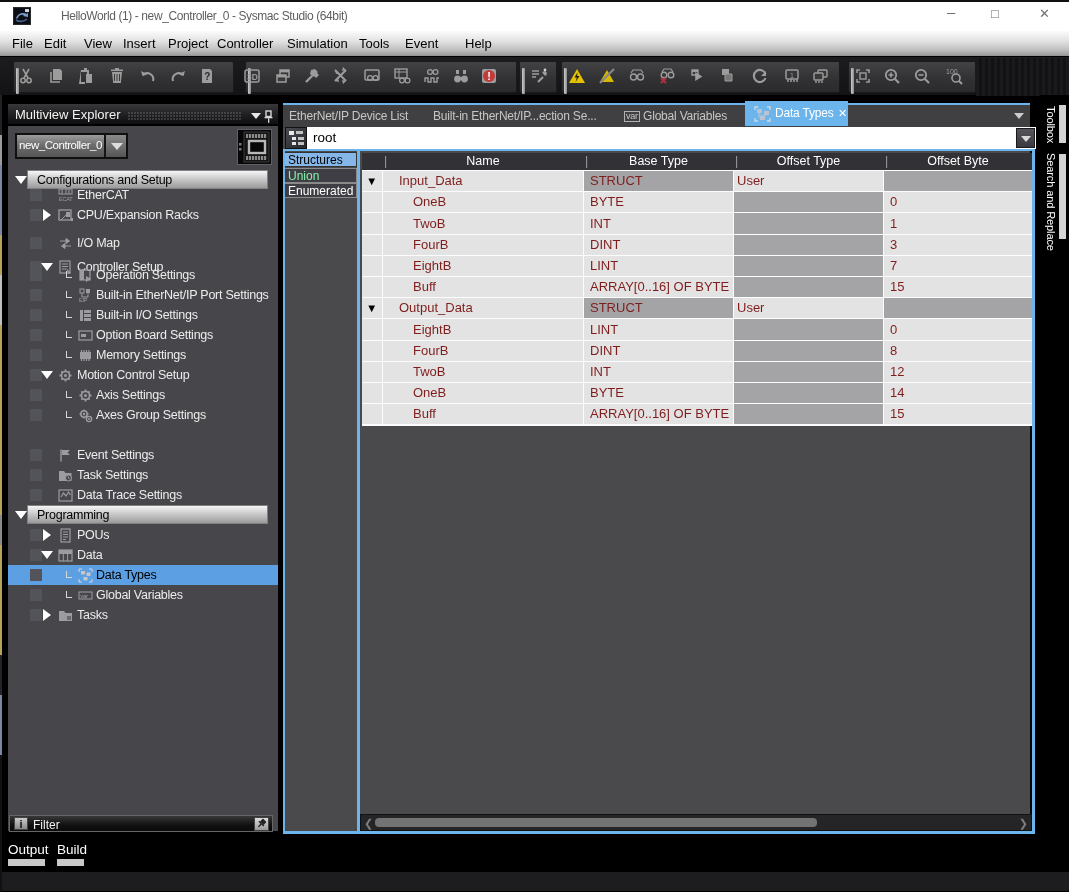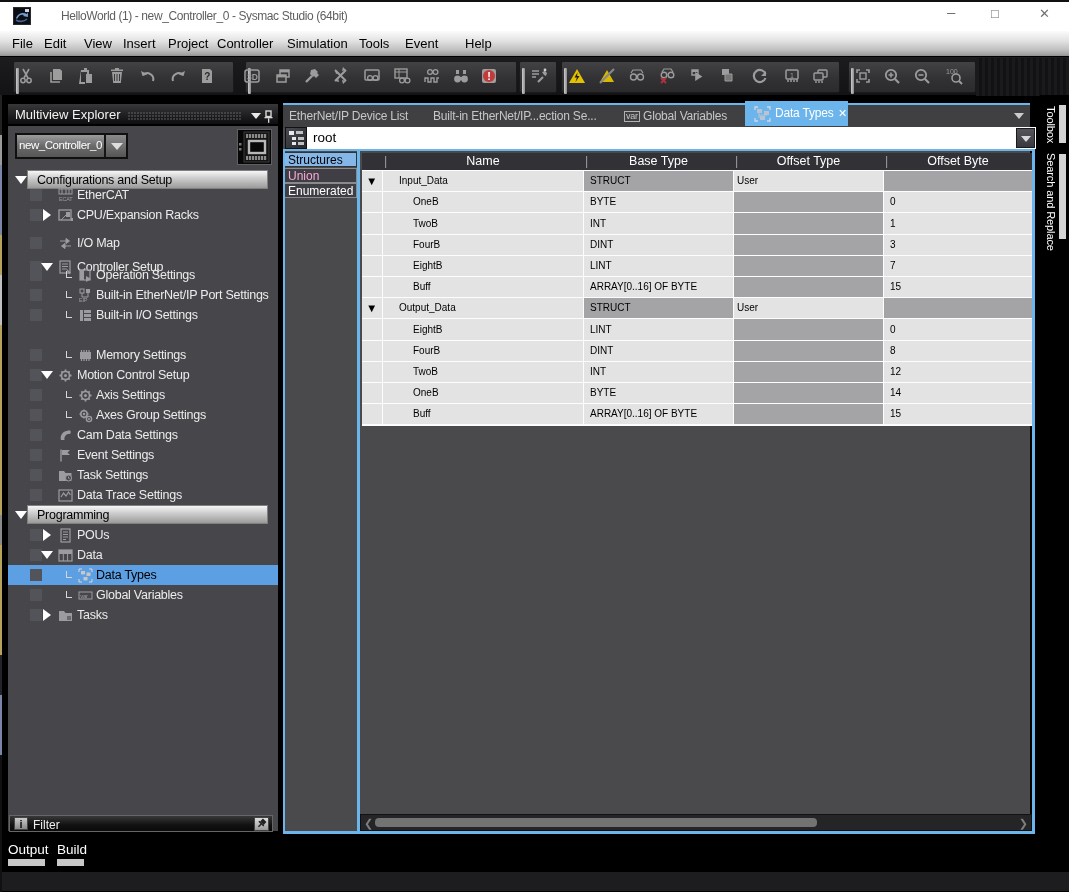--- a/index.html
+++ b/index.html
@@ -76,21 +76,21 @@
 #bframe-b { position:absolute; left:0px; top:728px; width:752px; height:3px; background:#6cb4ec; }
 #bframe-l2 { position:absolute; left:0px; top:46px; width:2px; height:685px; background:#6cb4ec; }
 #bframe-t { position:absolute; left:0px; top:46px; width:752px; height:2px; background:#6cb4ec; }
 
 
 .mtab { position:absolute; left:2px; width:72px; height:15px; font-size:12px; line-height:14px; padding-left:3px; border:1px solid #8a8a8a; border-left:none; }
 
 
 #grid { position:absolute; left:79px; top:50px; width:670px; height:276px; }
 .hdr { position:absolute; top:0; height:17px; background:#313136; color:#fff; font-size:12.5px; line-height:17px; white-space:nowrap; }
-.cell { position:absolute; font-size:10px; line-height:20px; color:#000000; padding-left:6px; overflow:hidden; white-space:nowrap; }
+.cell { position:absolute; font-size:13px; line-height:20px; color:#7f1d1d; padding-left:6px; overflow:hidden; white-space:nowrap; }
 .c-light { background:#e3e3e3; }
 .c-gray  { background:#a4a4a6; }
 
 
 #hscroll { position:absolute; left:77px; top:711px; width:672px; height:17px; background:#252527; border:1px solid #111; }
 #hthumb { position:absolute; left:14px; top:3px; width:442px; height:9px; background:#737373; border-radius:4px; }
 .harrow { position:absolute; top:2px; color:#7e7e7e; font-size:11px; }
 
 
 #rightstrip { left:1040px; top:95px; width:29px; height:797px; background:#000; }
@@ -397,20 +397,29 @@
         <div class="chk"></div>
         <div class="elbow" style="left:58px;"></div>
         <div class="ticnbox" style="left:70px;"><svg width="15" height="15" viewBox="0 0 15 15">
             <rect x="2" y="2" width="3" height="11" fill="#9c9ca0"></rect>
             <rect x="6" y="2" width="7" height="3" fill="#9c9ca0"></rect>
             <rect x="6" y="6" width="7" height="3" fill="#9c9ca0"></rect>
             <rect x="6" y="10" width="7" height="3" fill="#9c9ca0"></rect>
           </svg></div>
         <div class="tlabel" style="left:88px;">Built-in I/O Settings</div>
       </div>
+<div class="trow" style="top:221px;">
+        <div class="chk"></div>
+        <div class="elbow" style="left:58px;"></div>
+        <div class="ticnbox" style="left:70px;"><svg width="15" height="15" viewBox="0 0 15 15">
+            <rect x="1" y="3" width="13" height="9" fill="none" stroke="#9c9ca0" stroke-width="1.2"></rect>
+            <rect x="3" y="6" width="5" height="3" fill="#9c9ca0"></rect>
+          </svg></div>
+        <div class="tlabel" style="left:88px;">Option Board Settings</div>
+      </div>
 <div class="trow" style="top:241px;">
         <div class="chk"></div>
         <div class="elbow" style="left:58px;"></div>
         <div class="ticnbox" style="left:70px;"><svg width="15" height="15" viewBox="0 0 15 15">
             <rect x="2" y="4" width="11" height="7" fill="#9c9ca0"></rect>
             <path d="M3.5 4 v-2 M6 4 v-2 M8.5 4 v-2 M11 4 v-2 M3.5 13 v-2 M6 13 v-2 M8.5 13 v-2 M11 13 v-2" stroke="#9c9ca0" stroke-width="1.2"></path>
           </svg></div>
         <div class="tlabel" style="left:88px;">Memory Settings</div>
       </div>
 <div class="trow" style="top:261px;">
@@ -443,28 +452,20 @@
         <div class="ticnbox" style="left:70px;"><svg width="15" height="15" viewBox="0 0 15 15">
             <circle cx="6" cy="6" r="3.2" fill="none" stroke="#9c9ca0" stroke-width="1.5"></circle>
             <circle cx="6" cy="6" r="1.2" fill="#9c9ca0"></circle>
             <g stroke="#9c9ca0" stroke-width="1.4">
               <path d="M6 1.5 v1.6 M6 9 v1.6 M1.5 6 h1.6 M9 6 h1.6"></path>
             </g>
             <circle cx="11" cy="11" r="2.6" fill="none" stroke="#9c9ca0" stroke-width="1.4"></circle>
             <circle cx="11" cy="11" r="1" fill="#9c9ca0"></circle>
           </svg></div>
         <div class="tlabel" style="left:88px;">Axes Group Settings</div>
-      </div>
-<div class="trow" style="top:321px;">
-        <div class="chk"></div>
-        <div class="ticnbox" style="left:50px;"><svg width="15" height="15" viewBox="0 0 15 15">
-            <path d="M3 12 a7 7 0 0 1 8 -9 l1.5 3 a5 5 0 0 0 -6 6 z" fill="#9c9ca0"></path>
-            <circle cx="11" cy="4" r="1.8" fill="#9c9ca0"></circle>
-          </svg></div>
-        <div class="tlabel" style="left:69px;">Cam Data Settings</div>
       </div>
 <div class="trow" style="top:341px;">
         <div class="chk"></div>
         <div class="ticnbox" style="left:50px;"><svg width="15" height="15" viewBox="0 0 15 15">
             <path d="M3 1.5 v12" stroke="#9c9ca0" stroke-width="1.4"></path>
             <path d="M4 2 h8 l-2.5 2.5 2.5 2.5 h-8 z" fill="#9c9ca0"></path>
           </svg></div>
         <div class="tlabel" style="left:69px;">Event Settings</div>
       </div>
 <div class="trow" style="top:361px;">
@@ -586,21 +587,21 @@
         <div id="rootbtn"></div>
       </div>
 
     <div id="bframe-l2"></div>
     <div id="bframe-t"></div>
     <div id="bframe-l"></div>
     <div id="bframe-r"></div>
     <div id="bframe-b"></div>
 
     <div class="mtab" style="top:49px; background:#85b6e8; color:#000; border-color:#333;">Structures</div>
-    <div class="mtab" style="top:65px; background:#3e3e44; color:#f9a8d4;">Union</div>
+    <div class="mtab" style="top:65px; background:#3e3e44; color:#86efac;">Union</div>
     <div class="mtab" style="top:80px; background:#3e3e44; color:#fff;">Enumerated</div>
 
     <div id="grid">
         <div style="position:absolute;left:0;top:17px;width:670px;height:256px;background:#fdfdfd;"></div>
         <div class="hdr" style="left:0; width:670px;"></div>
 <div class="hdr" style="left:21px; width:200px; text-align:center; background:none;">Name</div>
 <div class="hdr" style="left:22px; width:8px; color:#9a9aa0; background:none;">|</div>
 <div class="hdr" style="left:222px; width:149px; text-align:center; background:none;">Base Type</div>
 <div class="hdr" style="left:223px; width:8px; color:#9a9aa0; background:none;">|</div>
 <div class="hdr" style="left:372px; width:149px; text-align:center; background:none;">Offset Type</div>

